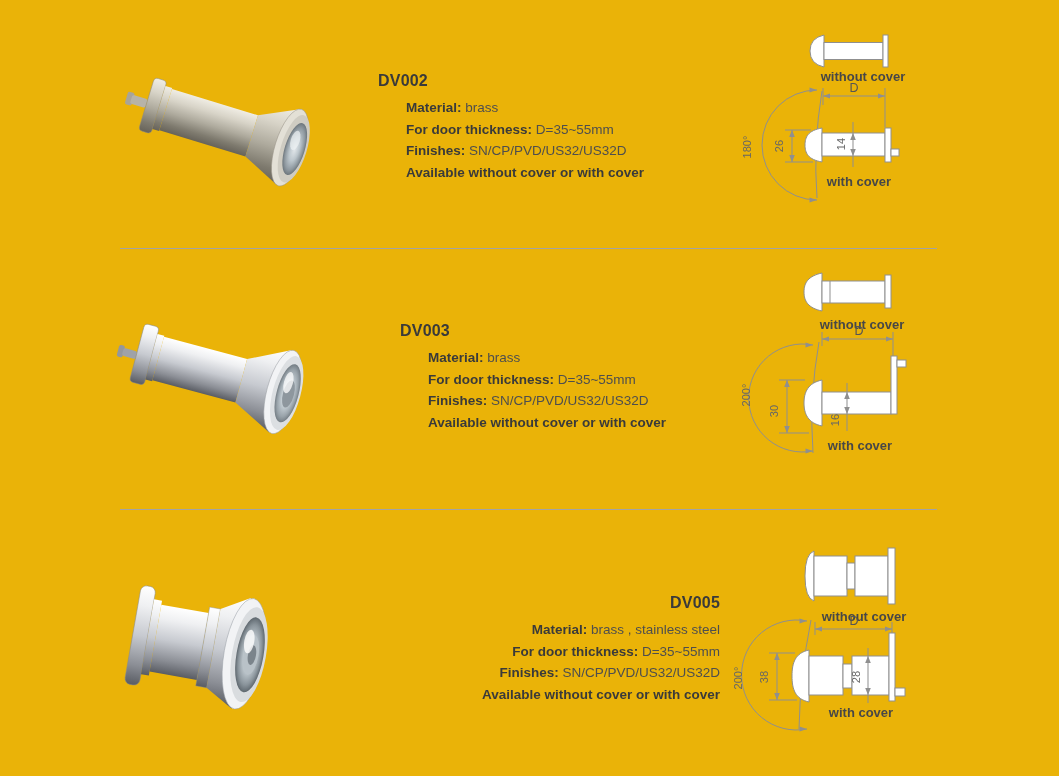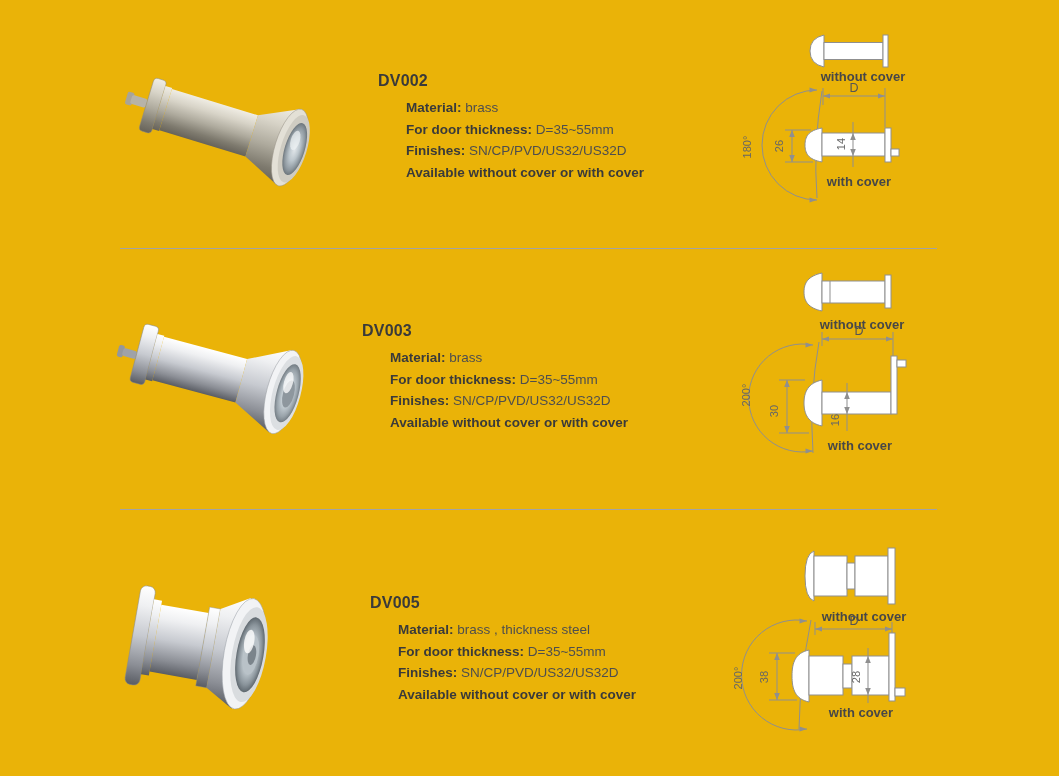--- a/index.html
+++ b/index.html
@@ -127,21 +127,21 @@
       <rect x="44" y="63" width="86" height="45" fill="url(#g-chr)"></rect>
       <path d="M130,63 L170,43 L170,128 L130,108 Z" fill="url(#g-chr)"></path>
       <ellipse cx="173" cy="85.5" rx="16" ry="43" fill="#f2f3f5" stroke="#9b9ea4" stroke-width=".5"></ellipse>
       <ellipse cx="177" cy="85.5" rx="14" ry="38" fill="#dcdfe2"></ellipse>
       <ellipse cx="178" cy="85.5" rx="11" ry="30" fill="url(#g-lens2)"></ellipse>
       <ellipse cx="179" cy="86" rx="5.5" ry="14" fill="#8e979e"></ellipse>
       <ellipse cx="176" cy="75" rx="4.5" ry="11" fill="#ffffff" opacity=".75"></ellipse>
     </g>
   </svg>
 
-  <div class="specs" style="left:362px;top:322px;">
+  <div class="specs" style="left:400px;top:322px;">
     <h3>DV003</h3>
     <p><b>Material:</b> <span>brass</span></p>
     <p><b>For door thickness:</b> <span>D=35~55mm</span></p>
     <p><b>Finishes:</b> <span>SN/CP/PVD/US32/US32D</span></p>
     <p><b>Available without cover or with cover</b><span></span></p>
   </div>
 
   <svg class="abs" style="left:733px;top:268px;" width="215" height="205" viewBox="0 0 215 205">
 
     <path class="sh" d="M 89 5 C 75 8 71 15 71 24 C 71 33 75 40 89 43 Z"></path>
@@ -201,23 +201,23 @@
       <path d="M112,50 L140,34 L140,146 L112,130 Z" fill="url(#g-chr)"></path>
       <ellipse cx="143" cy="90" rx="20" ry="56" fill="#f2f3f5" stroke="#9aa0a6" stroke-width=".5"></ellipse>
       <ellipse cx="148" cy="90" rx="17" ry="48" fill="#d9dcdf"></ellipse>
       <ellipse cx="149" cy="90" rx="13.5" ry="38" fill="url(#g-lens3)"></ellipse>
       <ellipse cx="150" cy="90" rx="7.5" ry="20" fill="#b9c2c8"></ellipse>
       <ellipse cx="151" cy="90" rx="4" ry="10" fill="#7b848b"></ellipse>
       <ellipse cx="146" cy="77" rx="5" ry="12" fill="#ffffff" opacity=".8"></ellipse>
     </g>
   </svg>
 
-  <div class="specs" style="left:370px;top:594px;">
+  <div class="specs" style="left:400px;top:594px;text-align:right;">
     <h3>DV005</h3>
-    <p><b>Material:</b> <span>brass , thickness steel</span></p>
+    <p><b>Material:</b> <span>brass , stainless steel</span></p>
     <p><b>For door thickness:</b> <span>D=35~55mm</span></p>
     <p><b>Finishes:</b> <span>SN/CP/PVD/US32/US32D</span></p>
     <p><b>Available without cover or with cover</b><span></span></p>
   </div>
 
   <svg class="abs" style="left:731px;top:541px;" width="225" height="195" viewBox="0 0 225 195">
 
     <path class="sh" d="M 83 10 Q 74 13 74 35 Q 74 57 83 60 Z"></path>
     <rect class="sh" x="83" y="15" width="33" height="40"></rect>
     <rect class="sh" x="116" y="22" width="8" height="26"></rect>

